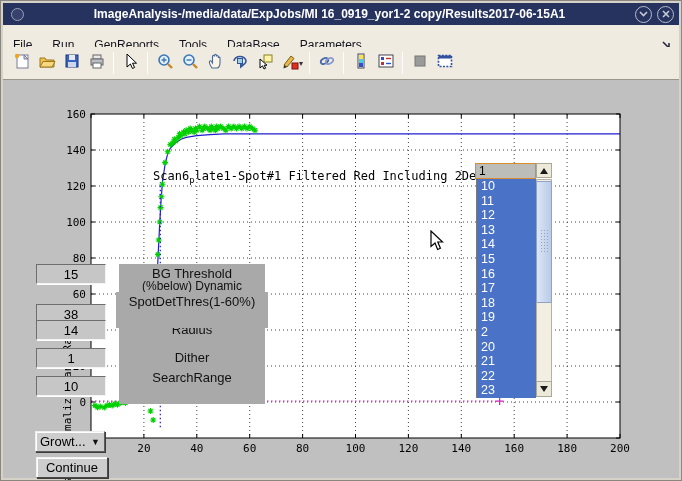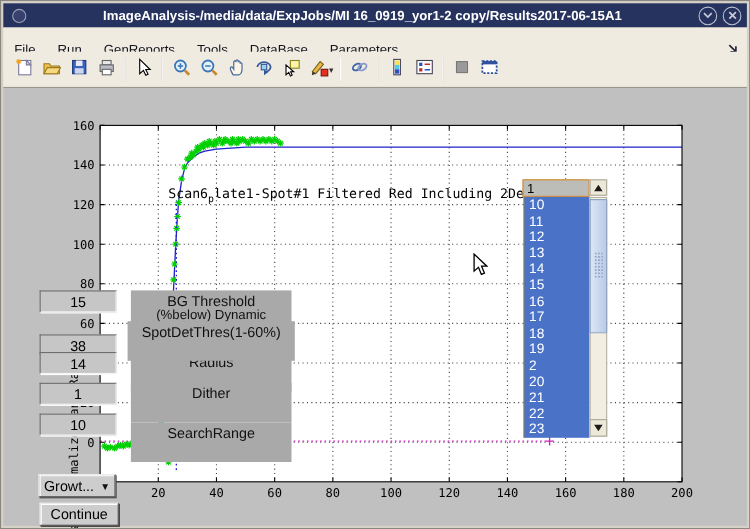--- a/index.html
+++ b/index.html
@@ -457,21 +457,21 @@
     <input class="param-input" style="top: 212px; margin-top: 12px;" readonly="" value="38">
     <div class="param-label" style="top:212px;left:113px;width:152px;z-index:4">SpotDetThres(1-60%)</div>
 
     <input class="param-input" style="top: 240px;" readonly="" value="14">
     <div class="param-label" style="top:240px">Radius</div>
 
     <input class="param-input" style="top: 268px;" readonly="" value="1">
     <div class="param-label" style="top:268px">Dither</div>
 
     <input class="param-input" style="top: 296px;" readonly="" value="10">
-    <div class="param-label" style="top:304px">SearchRange</div>
+    <div class="param-label" style="top:288px">SearchRange</div>
 
     <div class="btn" id="continue-btn">
       <span>Continue</span>
     </div>
     <div class="btn" id="growth-btn">
       <span>Growt...</span>
       <span class="caret">▼</span>
     </div>
 
     <div class="combo">

